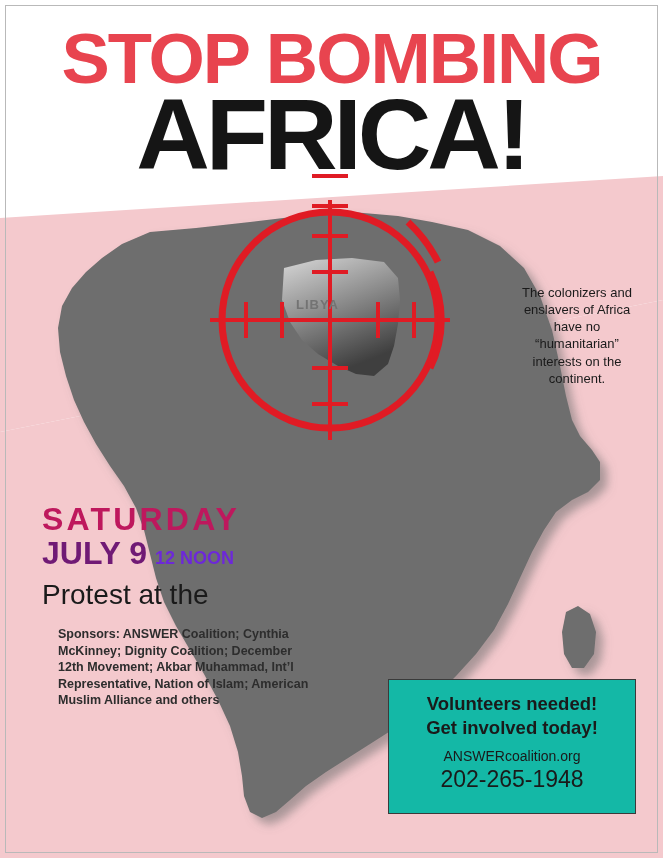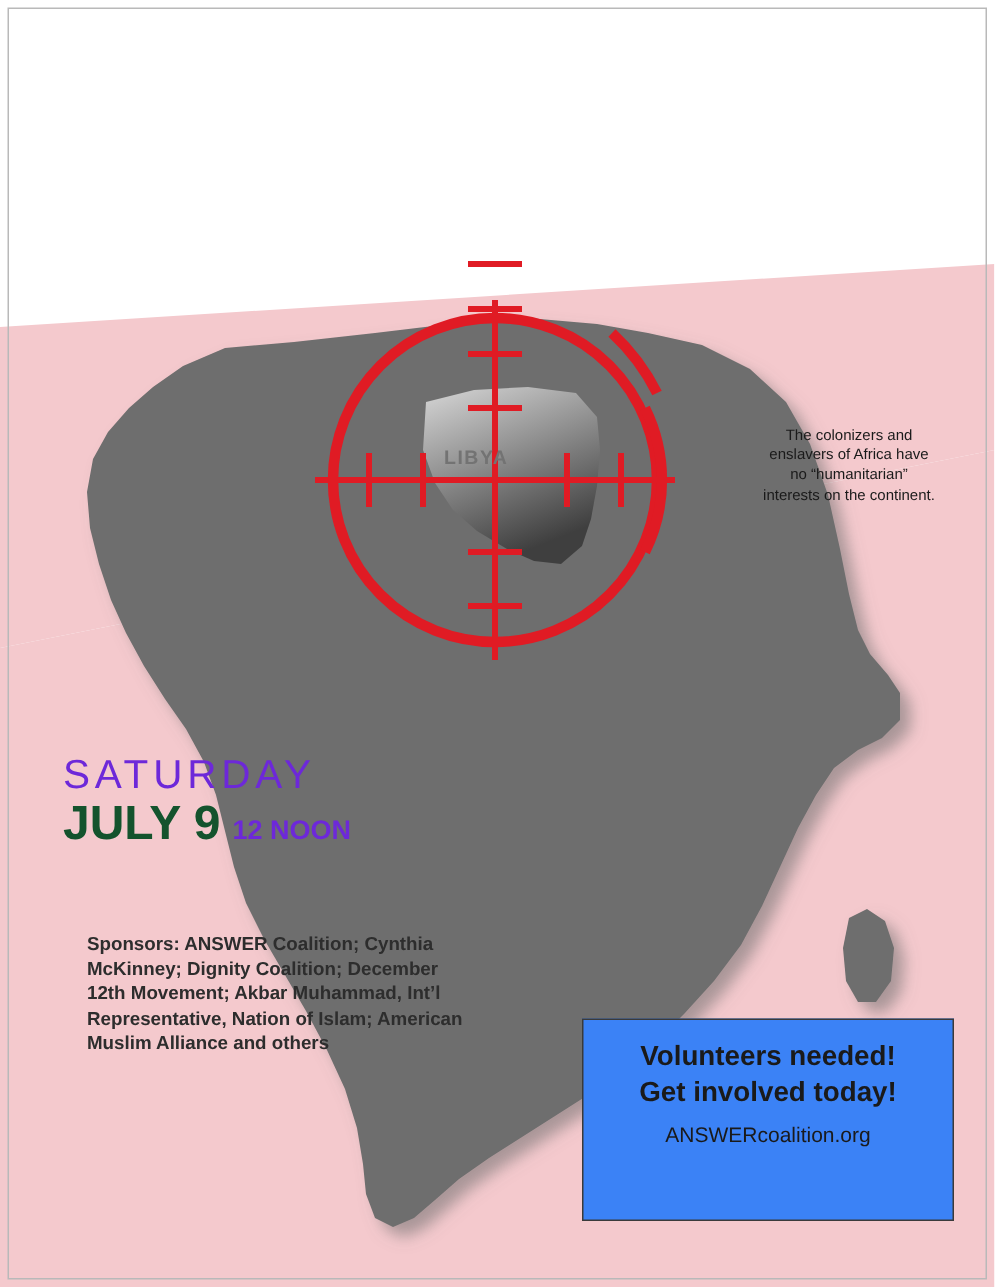--- a/index.html
+++ b/index.html
@@ -92,56 +92,56 @@
     top: 297px;
     font-size: 13px;
     font-weight: bold;
     letter-spacing: 1px;
     color: #737373;
     z-index: 18;
   }
   
   .quote {
     position: absolute;
-    right: 38px;
+    right: 27px;
     top: 284px;
     width: 118px;
     text-align: center;
-    font-size: 10px;
+    font-size: 13px;
     line-height: 1.32;
     color: #1a1a1a;
     z-index: 25;
   }
   
   .event-block {
     position: absolute;
     left: 42px;
     top: 503px;
     width: 252px;
     z-index: 25;
   }
   .ev-saturday {
-    font-size: 27px;
-    font-weight: normal;
+    font-size: 32px;
+    font-weight: bold;
     letter-spacing: 3.2px;
-    color: #6d28d9;
+    color: #be185d;
     line-height: 1;
     margin: 0 0 2px 0;
   }
   .ev-dateline {
     display: flex;
     align-items: baseline;
     gap: 8px;
     margin: 0 0 10px 0;
   }
   .ev-july {
     font-size: 32px;
     font-weight: bold;
     letter-spacing: 0px;
-    color: #14532d;
+    color: #701a75;
     line-height: 1;
   }
   .ev-noon {
     font-size: 18px;
     font-weight: bold;
     color: #6d28d9;
     line-height: 1;
   }
   .ev-protest {
     font-size: 28px;
@@ -165,21 +165,21 @@
     margin: 16px;
     width: 255px;
   }
   
   .volunteer-box {
     position: absolute;
     left: 388px;
     top: 679px;
     width: 248px;
     height: 135px;
-    background: #3b82f6;
+    background: #14b8a6;
     border: 1.5px solid #3a3a3a;
     box-sizing: border-box;
     text-align: center;
     z-index: 30;
     padding-top: 12px;
   }
   .vb-line1 {
     font-size: 18.5px;
     font-weight: bold;
     color: #1a1a1a;
@@ -258,37 +258,42 @@
       <line x1="312" y1="404" x2="348" y2="404" stroke-width="4"></line>
       <line x1="246" y1="302" x2="246" y2="338" stroke-width="4"></line>
       <line x1="282" y1="302" x2="282" y2="338" stroke-width="4"></line>
       <line x1="378" y1="302" x2="378" y2="338" stroke-width="4"></line>
       <line x1="414" y1="302" x2="414" y2="338" stroke-width="4"></line>
       <line x1="312" y1="176" x2="348" y2="176" stroke-width="4"></line>
       <line x1="312" y1="206" x2="348" y2="206" stroke-width="4"></line>
     </g>
   </svg>
 
+  <div class="headline">
+    <div class="headline-line1">STOP BOMBING</div>
+    <div class="headline-line2">AFRICA!</div>
+  </div>
 
   <div class="libya-label">LIBYA</div>
 
   <div class="quote">The colonizers and enslavers of Africa have no “humanitarian” interests on the continent.</div>
 
   <div class="event-block">
     <div class="ev-saturday">SATURDAY</div>
     <div class="ev-dateline">
       <span class="ev-july">JULY 9</span>
       <span class="ev-noon">12 NOON</span>
     </div>
     <div class="ev-protest">
-      <br>
+      <span>Protest at the</span><br>
     </div>
     <div class="ev-sponsors">Sponsors: ANSWER Coalition; Cynthia McKinney; Dignity Coalition; December 12th Movement; Akbar Muhammad, Int’l Representative, Nation of Islam; American Muslim Alliance and others</div>
   </div>
 
   <div class="volunteer-box">
     <div class="vb-line1">Volunteers needed!</div>
     <div class="vb-line1">Get involved today!</div>
     <div class="vb-url">ANSWERcoalition.org</div>
+    <div class="vb-phone">202-265-1948</div>
   </div>
 
   <div class="poster-border"></div>
 </div>
 
 </body></html>

